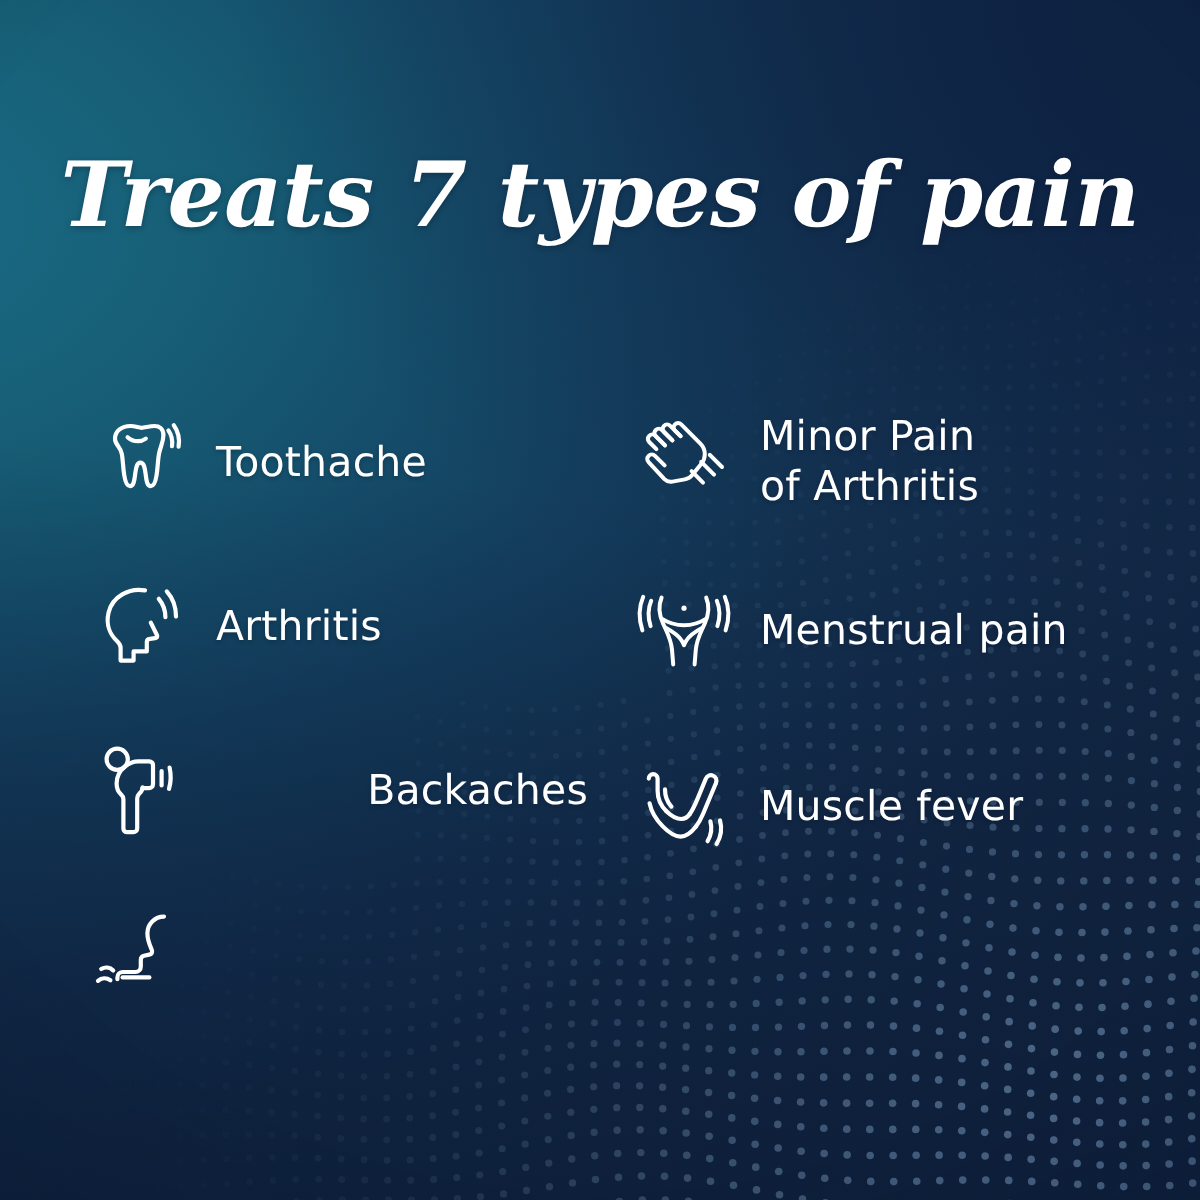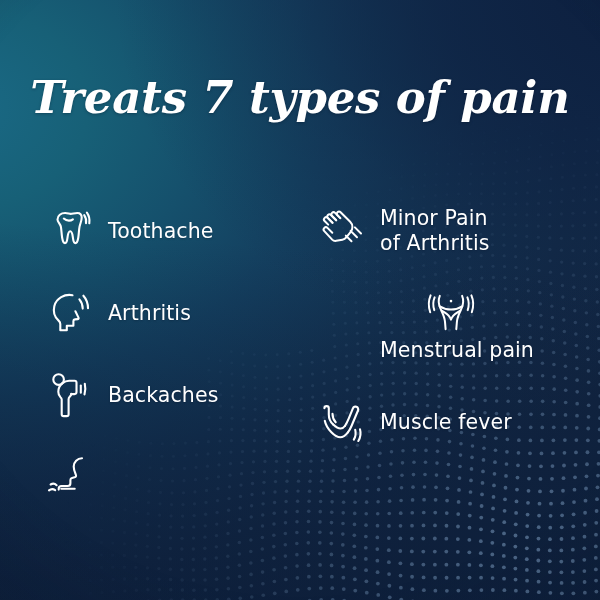--- a/index.html
+++ b/index.html
@@ -95,23 +95,23 @@
     line-height: 25px;
     font-weight: 400;
     letter-spacing: 0.1px;
     margin-left: 12px;
     white-space: pre-line;
     text-shadow: 0 1px 2px rgba(6,20,40,0.30);
   }
   
   .col-left  .item:nth-child(1) { margin-bottom: 24px; }
   .col-left  .item:nth-child(2) { margin-bottom: 24px; }
-  .col-left  .item:nth-child(3) { margin-bottom: 24px; }
+  .col-left  .item:nth-child(3) { margin-bottom: 24px; justify-content: space-between; }
   .col-right .item:nth-child(1) { margin-bottom: 26px; }
-  .col-right .item:nth-child(2) { margin-bottom: 30px; flex-direction: column; }
+  .col-right .item:nth-child(2) { margin-bottom: 30px; }
 </style>
 </head>
 <body>
 
 <div id="poster">
 
   <div class="bg-base"></div>
   <div class="bg-tint-right"></div>
   <div class="bg-tint-bottom"></div>
 

